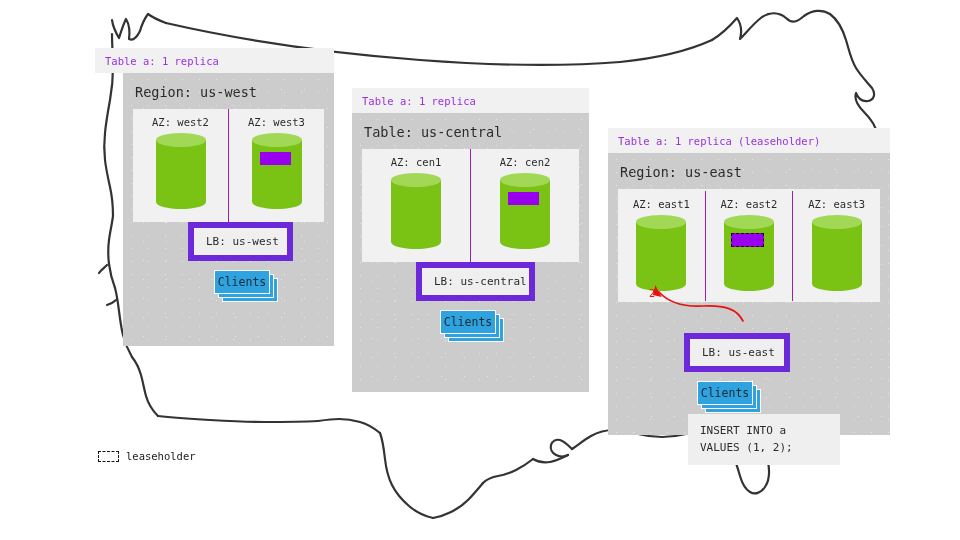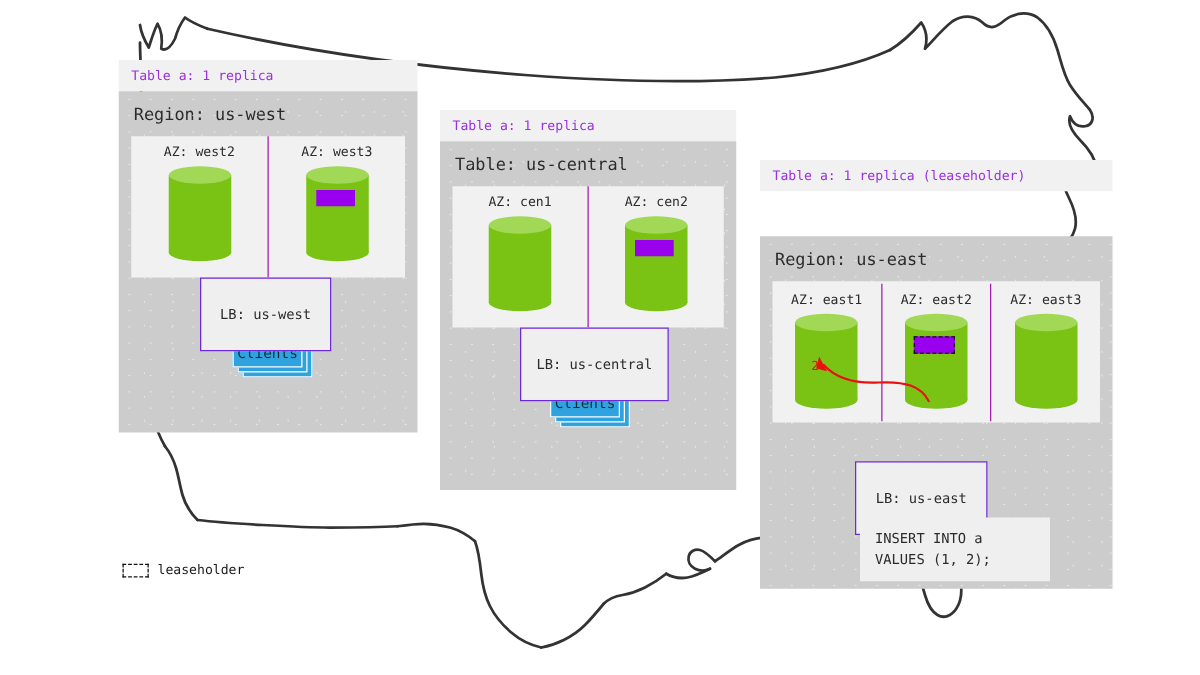--- a/index.html
+++ b/index.html
@@ -71,25 +71,25 @@
     position: absolute;
     background: #9900ee;
     z-index: 4;
   }
   .range-chip.leaseholder { border: 1.5px dashed #111111; }
 
   
   .lb-box {
     position: absolute;
     background: #efefef;
-    border: 1px solid #6d28d9;
+    border: 6px solid #6d28d9;
     font-size: 11px;
     color: #2b2b2b;
     text-align: center;
-    padding: 22px 12px;
+    padding: 7px 12px;
     white-space: nowrap;
     z-index: 6;
   }
 
   
   .clients { position: absolute; z-index: 5; }
   .clients .sheet {
     position: absolute;
     background: #2ea3e0;
     border: 1px solid #ffffff;
@@ -283,21 +283,21 @@
                C112,89 113,78 113,67
                C113,56 112,45 112,34"></path>
 
       <path d="M107,265 C104,268 101,270 99,273"></path>
       <path d="M116,300 C113,303 110,304 107,305"></path>
     </g>
   </svg>
 
   <div class="region-card" style="left:95px; top:48px; width:239px;">
     <div class="table-band">Table a: 1 replica</div>
-    <div class="region-body" style="height:273px;">
+    <div class="region-body" style="height:273px;margin-left:28px;">
       <div class="speckle"></div>
       <div class="region-title">Region: us-west</div>
 
       <div class="az-strip" style="height:113px;">
         <div class="az-cell">
           <span class="az-label">AZ: west2</span>
           <div class="cyl" style="width:50px;height:76px;">
             <div class="cyl-bottom" style="height:14px;"></div>
             <div class="cyl-body" style="top:7px;bottom:7px;"></div>
             <div class="cyl-top" style="height:14px;"></div>
@@ -355,21 +355,21 @@
       <div class="clients" style="left:88px; top:197px; width:66px; height:34px;">
         <div class="sheet s3" style="width:56px;height:24px;"></div>
         <div class="sheet s2" style="width:56px;height:24px;"></div>
         <div class="sheet s1" style="width:56px;height:24px;">Clients</div>
       </div>
     </div>
   </div>
 
   <div class="region-card" style="left:608px; top:128px; width:282px;">
     <div class="table-band">Table a: 1 replica (leaseholder)</div>
-    <div class="region-body" style="height:282px;margin-top:36px;">
+    <div class="region-body" style="height:282px;">
       <div class="speckle"></div>
       <div class="region-title">Region: us-east</div>
 
       <div class="az-strip" style="height:113px;align-items:center;">
         <div class="az-cell">
           <span class="az-label">AZ: east1</span>
           <div class="cyl" style="width:50px;height:76px;">
             <div class="cyl-bottom" style="height:14px;"></div>
             <div class="cyl-body" style="top:7px;bottom:7px;"></div>
             <div class="cyl-top" style="height:14px;"></div>

